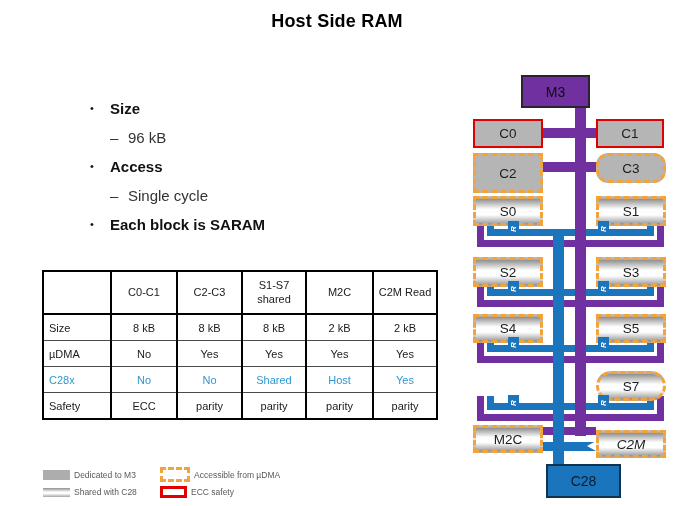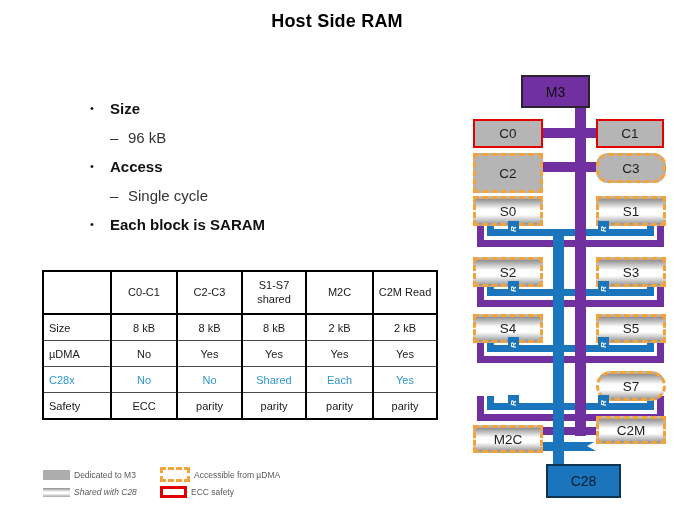--- a/index.html
+++ b/index.html
@@ -30,21 +30,21 @@
   .spec-table tbody td{height:25px;}
   .spec-table td.rowlabel{text-align:left;padding-left:5px;}
   .spec-table tr.accent td{color:var(--accent-blue);margin-top:17px;}
   
   .legend-item{position:absolute;display:flex;align-items:center;gap:4px;font-size:8.5px;color:var(--legend-text);}
   .sw{flex:0 0 auto;box-sizing:border-box;}
   .sw.solid-gray{width:27px;height:10px;background:#adadad;}
   .sw.gradient-gray{width:27px;height:9px;background:linear-gradient(180deg,#8f8f8f 0%,#ffffff 45%,#ffffff 60%,#a6a6a6 100%);}
   .sw.dashed-orange{width:30px;height:15px;border:3px dashed var(--orange);background:#fff;}
   .sw.red-outline{width:27px;height:12px;border:3px solid var(--red);background:#fff;}
-  .l1{left:43px;top:470px;} .l2{left:43px;top:487px;font-style:italic;}
+  .l1{left:43px;top:470px;} .l2{left:43px;top:487px;}
   .l3{left:160px;top:467px;} .l4{left:160px;top:486px;}
   
   #diagram{position:absolute;left:0;top:0;width:674px;height:506px;}
   .bus{position:absolute;}
   .bus.purple{background:var(--purple);}
   .bus.blue{background:var(--blue);}
   .block{
     position:absolute;box-sizing:border-box;display:flex;align-items:center;justify-content:center;
     font-size:13.5px;color:#1c1c1c;
   }
@@ -104,21 +104,21 @@
           <td>Yes</td>
           <td>Yes</td>
           <td>Yes</td>
           <td>Yes</td>
         </tr>
         <tr class="accent">
           <td class="rowlabel">C28x</td>
           <td>No</td>
           <td>No</td>
           <td>Shared</td>
-          <td>Each</td>
+          <td>Host</td>
           <td>Yes</td>
         </tr>
         <tr>
           <td class="rowlabel">Safety</td>
           <td>ECC</td>
           <td>parity</td>
           <td>parity</td>
           <td>parity</td>
           <td>parity</td>
         </tr>
@@ -205,21 +205,21 @@
       </div>
       <div class="block shared" style="left: 596px; top: 314px; width: 70px; height: 29px;">
         <span>S5</span>
       </div>
       <div class="block shared" style="left: 596px; top: 371px; width: 70px; height: 30px; border-radius: 15px;">
         <span>S7</span>
       </div>
       <div class="block shared" style="left: 473px; top: 425px; width: 70px; height: 28px;">
         <span>M2C</span>
       </div>
-      <div class="block shared" style="left: 596px; top: 416px; width: 70px; height: 28px;">
+      <div class="block shared" style="left: 596px; top: 430px; width: 70px; height: 28px; font-style: italic;">
         <span>C2M</span>
       </div>
       <div class="block c28" style="left: 546px; top: 464px; width: 75px; height: 34px;">
         <span>C28</span>
       </div>
       <div class="rtap" style="left: 508px; top: 221px;">
         <span>R</span>
       </div>
       <div class="rtap" style="left: 598px; top: 221px;">
         <span>R</span>

